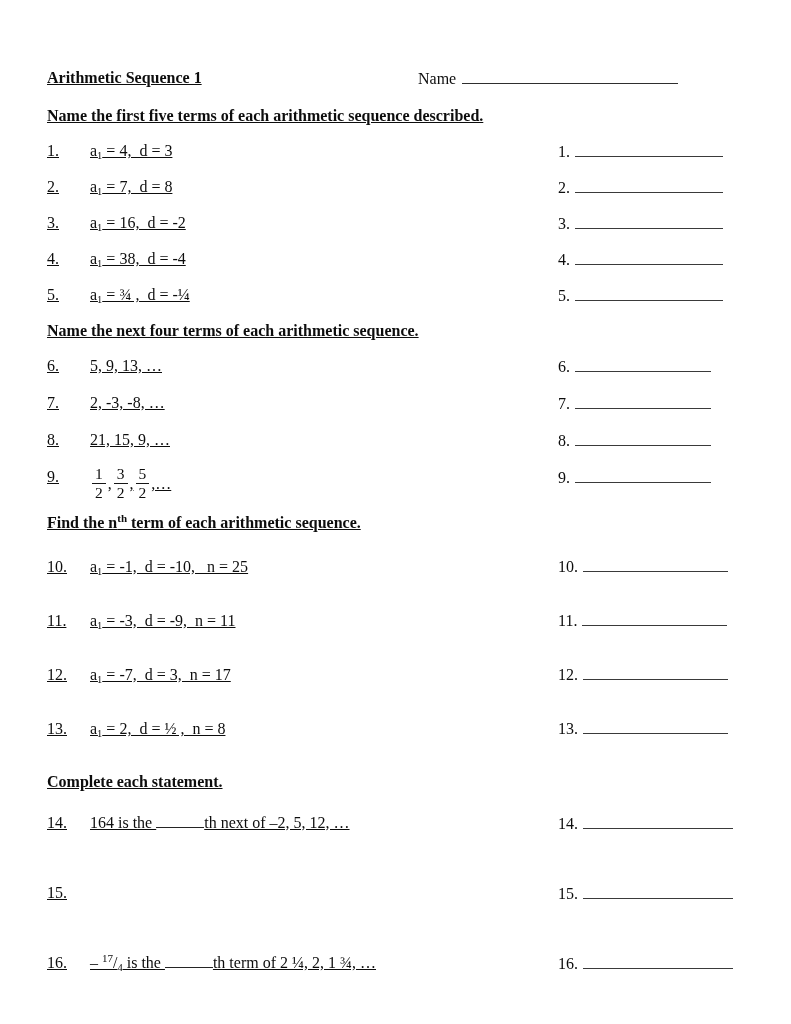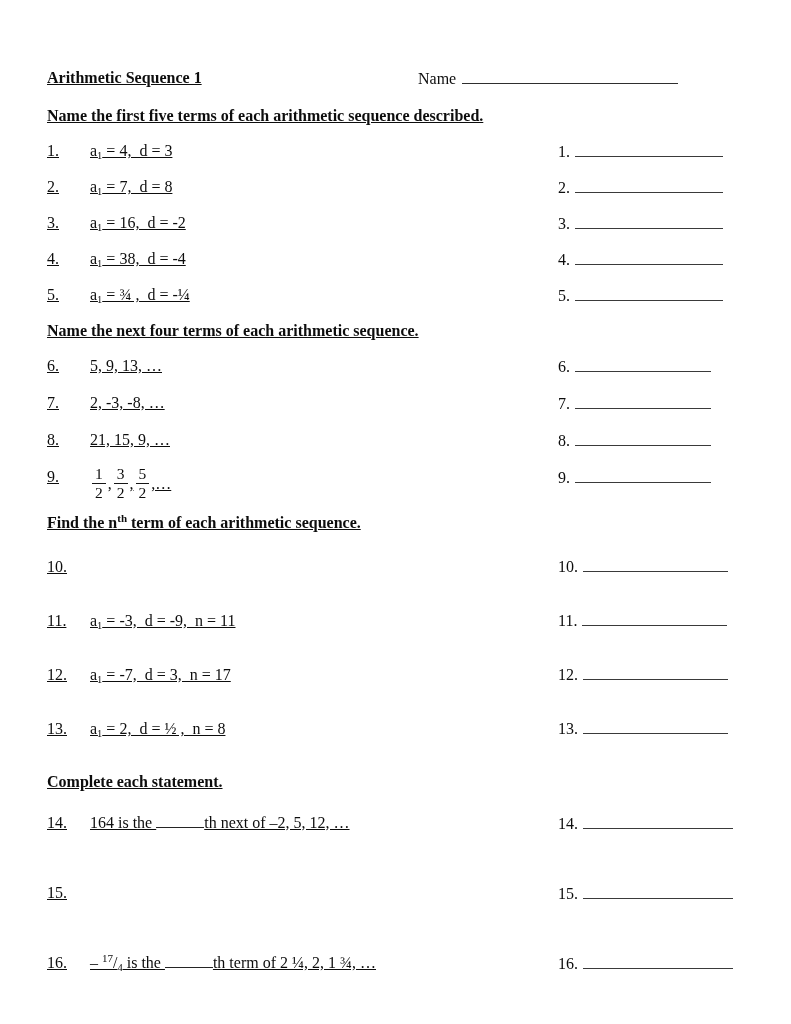--- a/index.html
+++ b/index.html
@@ -138,20 +138,21 @@
             <span class="ptext"><span class="frac"><span class="fn">1</span><span class="fd">2</span></span><span class="t">,</span><span class="frac"><span class="fn">3</span><span class="fd">2</span></span><span class="t">,</span><span class="frac"><span class="fn">5</span><span class="fd">2</span></span><span class="t">,…</span></span>
           </div>
           <div class="right"><span class="anum">9.</span><span class="ans-line"></span></div>
         </div>
       </div>
       <div class="section sec3">
         <div class="heading"><span class="t">Find the n</span><sup class="sg">th</sup><span class="t"> term of each arithmetic sequence.</span></div>
         <div class="row">
           <div class="left">
             <span class="pnum">10.</span>
+            <span class="ptext"><span class="t">a</span><sub class="sg">1</sub><span class="t"> = -1,  d = -10,   n = 25</span></span>
           </div>
           <div class="right"><span class="anum">10.</span><span class="ans-line"></span></div>
         </div>
         <div class="row">
           <div class="left">
             <span class="pnum">11.</span>
             <span class="ptext"><span class="t">a</span><sub class="sg">1</sub><span class="t"> = -3,  d = -9,  n = 11</span></span>
           </div>
           <div class="right"><span class="anum">11.</span><span class="ans-line"></span></div>
         </div>

